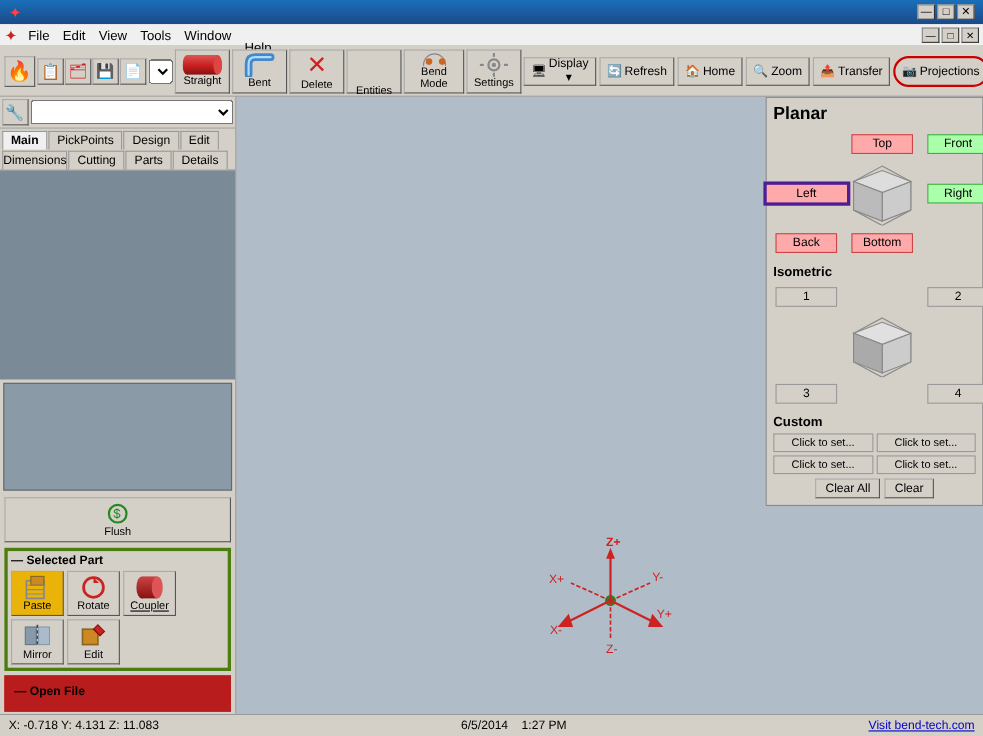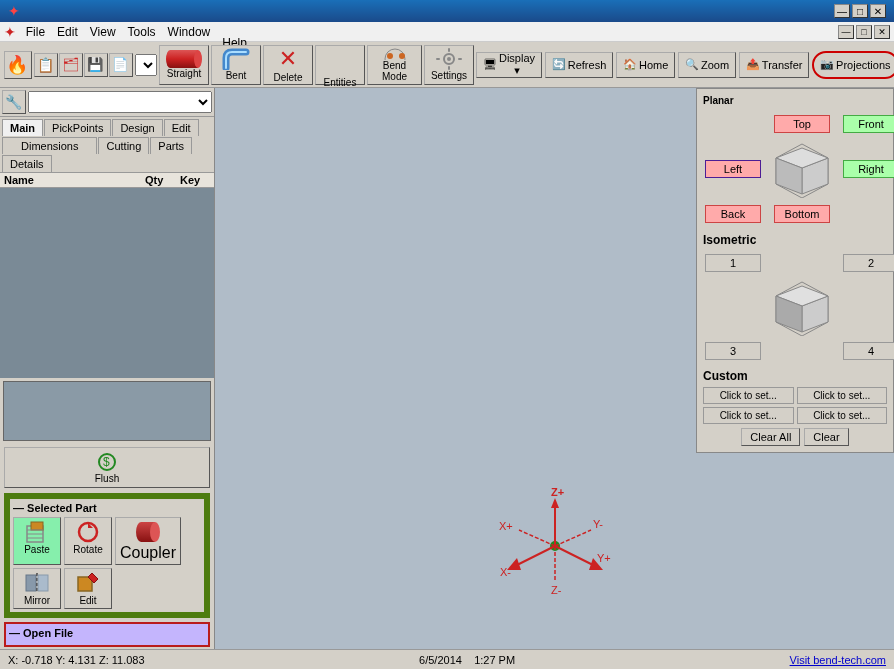--- a/index.html
+++ b/index.html
@@ -166,55 +166,50 @@
         <span style="font-size:14px;">🔧</span>
       </button>
       <select style="flex:1; height:22px; font-size:11px;"></select>
     </div>
 
     <div style="display:flex; flex-wrap:wrap; background:#d4d0c8; border-bottom:1px solid #999; gap:1px; padding:2px 2px 0;">
       <button style="padding:2px 7px; border:1px solid #999; border-bottom:none; background:#f0f0f0; font-size:11px; cursor:pointer; font-weight:bold;">Main</button>
       <button style="padding:2px 7px; border:1px solid #999; border-bottom:none; background:#d4d0c8; font-size:11px; cursor:pointer;">PickPoints</button>
       <button style="padding:2px 7px; border:1px solid #999; border-bottom:none; background:#d4d0c8; font-size:11px; cursor:pointer;">Design</button>
       <button style="padding:2px 7px; border:1px solid #999; border-bottom:none; background:#d4d0c8; font-size:11px; cursor:pointer;">Edit</button>
-      <button style="padding:2px 18px; border:1px solid #999; border-bottom:none; background:#d4d0c8; font-size:11px; cursor:pointer;">Dimensions</button>
+      <button style="padding:2px 0; border:1px solid #999; border-bottom:none; background:#d4d0c8; font-size:11px; cursor:pointer;">Dimensions</button>
       <button style="padding:2px 7px; border:1px solid #999; border-bottom:none; background:#d4d0c8; font-size:11px; cursor:pointer;">Cutting</button>
       <button style="padding:2px 7px; border:1px solid #999; border-bottom:none; background:#d4d0c8; font-size:11px; cursor:pointer;">Parts</button>
       <button style="padding:2px 7px; border:1px solid #999; border-bottom:none; background:#d4d0c8; font-size:11px; cursor:pointer;">Details</button>
     </div>
 
-    <div style="display:flex; padding:1px 4px; background:#e8e4dc; border-bottom:1px solid #999; font-size:11px; font-weight:bold;">
-      <span style="flex:1;">Name</span>
-      <span style="width:35px;">Qty</span>
-      <span style="width:30px;">Key</span>
-    </div>
 
     <div style="height:190px; background:#7a8a96; overflow-y:auto; flex-shrink:0;"></div>
 
     <div style="background:#8a9aa6; border:1px solid #666; margin:3px; height:140px; display:flex; align-items:center; justify-content:center;">
       <span style="color:#9aaabc; font-size:11px;"></span>
     </div>
 
     <div style="display:flex; gap:4px; padding:3px 4px;">
       <button style="display:flex; flex-direction:column; align-items:center; background:#d4d0c8; border:1px outset #aaa; cursor:pointer; padding:3px 8px; flex:1;">
         <svg width="26" height="22">
           <circle cx="13" cy="11" r="8" fill="none" stroke="#228822" stroke-width="2"></circle>
           <text x="9" y="15" font-size="12" fill="#228822">$</text>
         </svg>
         <span style="font-size:10px;">Flush</span>
       </button>
     </div>
 
-    <div style="border:6px solid #4d7c0f; margin:2px 4px; padding:3px; background:#d4d0c8;">
+    <div style="border:3px solid #4d7c0f; margin:2px 4px; padding:3px; background:#d4d0c8;">
       <div style="font-size:11px; font-weight:bold; margin-bottom:3px;">
         — <span>Selected Part</span>
       </div>
       <div style="display:flex; gap:3px; flex-wrap:wrap;">
 
-        <button style="display:flex; flex-direction:column; align-items:center; background:#86efac; border:1px outset #aaa; cursor:pointer; padding:2px 4px; min-width:48px;">
+        <button style="display:flex; flex-direction:column; align-items:center; background:#eab308; border:1px outset #aaa; cursor:pointer; padding:2px 4px; min-width:48px;">
           <svg width="28" height="24">
             <rect x="4" y="6" width="16" height="16" fill="none" stroke="#888" stroke-width="1.5"></rect>
             <rect x="8" y="2" width="12" height="8" fill="#cc8822" stroke="#886622" stroke-width="1"></rect>
             <line x1="4" y1="10" x2="20" y2="10" stroke="#888" stroke-width="1"></line>
             <line x1="4" y1="14" x2="20" y2="14" stroke="#888" stroke-width="1"></line>
             <line x1="4" y1="18" x2="20" y2="18" stroke="#888" stroke-width="1"></line>
           </svg>
           <span style="font-size:10px;">Paste</span>
         </button>
 
@@ -231,21 +226,21 @@
             <defs>
               <linearGradient id="coupG" x1="0" y1="0" x2="0" y2="1">
                 <stop offset="0%" stop-color="#cc4444"></stop>
                 <stop offset="100%" stop-color="#881111"></stop>
               </linearGradient>
             </defs>
             <ellipse cx="7" cy="12" rx="5" ry="10" fill="url(#coupG)"></ellipse>
             <rect x="7" y="2" width="14" height="20" fill="url(#coupG)"></rect>
             <ellipse cx="21" cy="12" rx="5" ry="10" fill="#dd5555"></ellipse>
           </svg>
-          <span style="font-size:16px;">Coupler</span>
+          <span style="font-size:10px;text-decoration:underline;">Coupler</span>
         </button>
 
         <button style="display:flex; flex-direction:column; align-items:center; background:#d4d0c8; border:1px outset #aaa; cursor:pointer; padding:2px 4px; min-width:48px;">
           <svg width="28" height="24">
             <rect x="3" y="4" width="10" height="16" fill="#8899aa" stroke="#667788" stroke-width="1"></rect>
             <line x1="14" y1="2" x2="14" y2="22" stroke="#444" stroke-width="1.5" stroke-dasharray="3,2"></line>
             <rect x="15" y="4" width="10" height="16" fill="#aabbcc" stroke="#8899aa" stroke-width="1"></rect>
           </svg>
           <span style="font-size:10px;">Mirror</span>
         </button>
@@ -254,21 +249,21 @@
           <svg width="28" height="24">
             <rect x="4" y="6" width="14" height="14" fill="#cc8822" stroke="#886622" stroke-width="1.5"></rect>
             <polygon points="18,2 24,8 20,12 14,6" fill="#cc2222" stroke="#881111" stroke-width="1"></polygon>
             <line x1="14" y1="6" x2="20" y2="12" stroke="#881111" stroke-width="1"></line>
           </svg>
           <span style="font-size:10px;">Edit</span>
         </button>
       </div>
     </div>
 
-    <div style="border:2px solid #b91c1c; margin:2px 4px; padding:3px; background:#c4b5fd;">
+    <div style="border:6px solid #b91c1c; margin:2px 4px; padding:3px; background:#b91c1c;">
       <div style="font-size:11px; font-weight:bold; margin-bottom:3px;">
         — <span>Open File</span>
       </div>
     </div>
   </div>
 
   <div style="flex:1; background:#b0bcc8; position:relative; overflow:hidden;">
 
     <div style="position:absolute; bottom:40px; left:50%; transform:translateX(-50%);">
       <svg width="120" height="120">
@@ -293,29 +288,29 @@
         <line x1="60" y1="60" x2="96" y2="44" stroke="#cc2222" stroke-width="1.5" stroke-dasharray="4,2"></line>
         <text x="98" y="42" font-size="11" fill="#cc2222">Y-</text>
 
         <line x1="60" y1="60" x2="24" y2="44" stroke="#cc2222" stroke-width="1.5" stroke-dasharray="4,2"></line>
         <text x="4" y="44" font-size="11" fill="#cc2222">X+</text>
       </svg>
     </div>
 
     <div style="position:absolute; right:0; top:0; width:198px; background:#d4d0c8; border:1px solid #888; padding:6px;">
 
-      <div style="font-size:10px; font-weight:bold; margin-bottom:5px;">Planar</div>
+      <div style="font-size:16px; font-weight:bold; margin-bottom:5px;">Planar</div>
 
       <div style="display:grid; grid-template-columns:60px 74px 60px; grid-template-rows:26px 60px 26px; gap:2px; align-items:center; justify-items:center; margin-bottom:6px;">
 
         <div></div>
         <button style="background:#ffaaaa; border:1px solid #cc4444; cursor:pointer; font-size:11px; padding:2px 6px; width:56px; text-align:center; grid-column:2; grid-row:1;">Top</button>
         <button style="background:#aaffaa; border:1px solid #44aa44; cursor:pointer; font-size:11px; padding:2px 6px; width:56px; text-align:center; grid-column:3; grid-row:1;">Front</button>
 
-        <button style="background:#ffaaaa; border:1px solid #4c1d95; cursor:pointer; font-size:11px; padding:2px 6px; width:56px; text-align:center; grid-column:1; grid-row:2;">Left</button>
+        <button style="background:#ffaaaa; border:3px solid #4c1d95; cursor:pointer; font-size:11px; padding:2px 6px; width:79px; text-align:center; grid-column:1; grid-row:2;">Left</button>
 
         <div style="grid-column:2; grid-row:2; display:flex; align-items:center; justify-content:center;">
           <svg width="68" height="58">
 
             <polygon points="34,4 60,18 60,44 34,58 8,44 8,18" fill="none" stroke="#888" stroke-width="1"></polygon>
 
             <polygon points="34,28 60,18 60,44 34,54" fill="#cccccc" stroke="#888" stroke-width="1"></polygon>
 
             <polygon points="8,18 34,8 60,18 34,28" fill="#dddddd" stroke="#888" stroke-width="1"></polygon>
 

